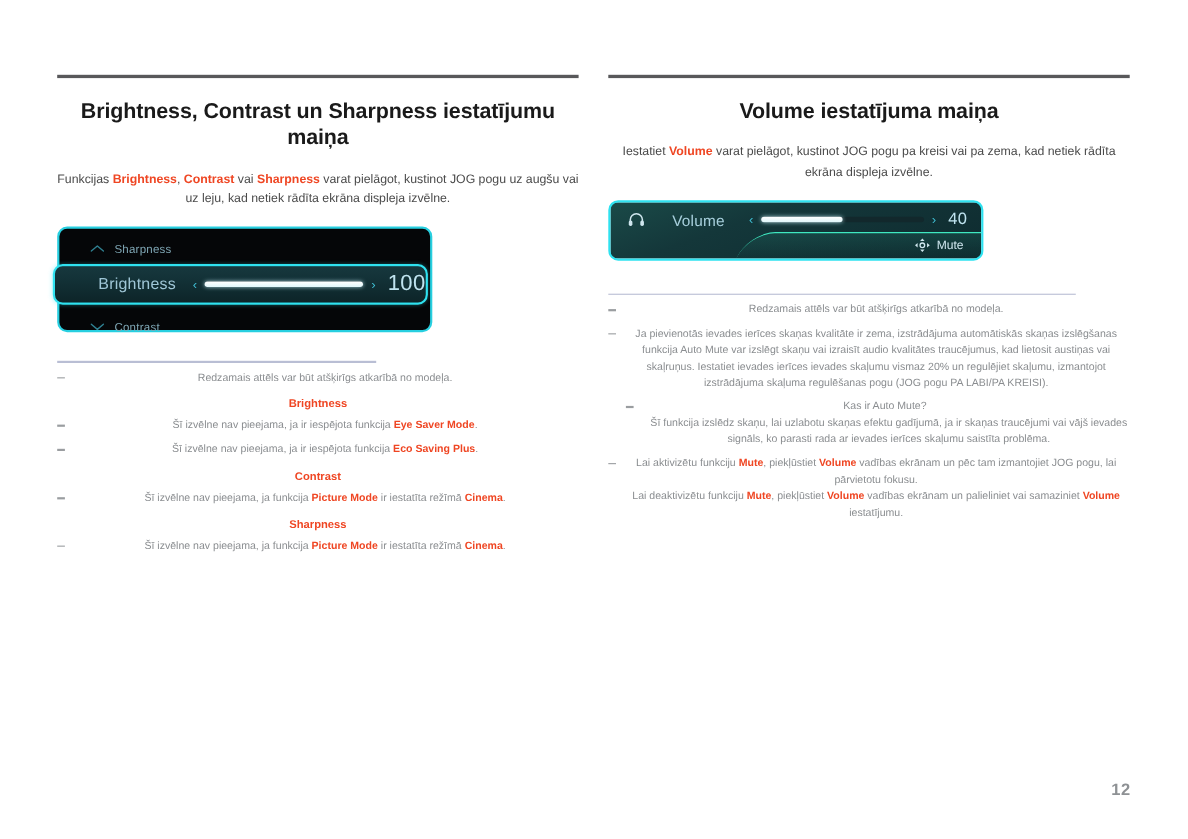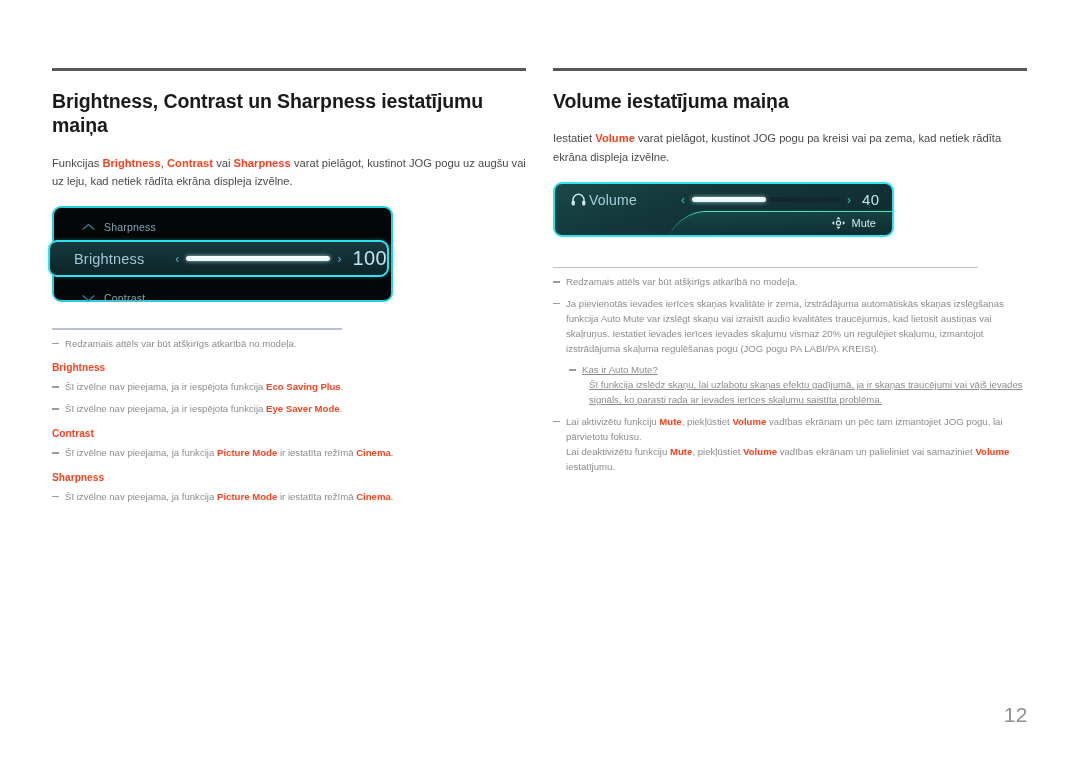--- a/index.html
+++ b/index.html
@@ -5,21 +5,21 @@
   html,body{margin:0;padding:0;}
   body{
     width:1080px;height:763px;background:#ffffff;
     font-family:"Liberation Sans", sans-serif;
     color:#3a3a3a;-webkit-font-smoothing:antialiased;
     position:relative;overflow:hidden;
   }
   .page{position:absolute;inset:0;}
 
   
-  .col{position:absolute;top:0;width:474px;}
+  .col{position:absolute;top:0;width:474px;text-align:center;}
   .col-left{left:52px;}
   .col-right{left:553px;}
 
   .rule{height:3px;background:#58585a;margin-top:68px;}
 
   h1.sec-title{
     font-size:19.5px;font-weight:600;color:#1a1a1a;
     margin:18px 0 0 0;letter-spacing:-0.1px;line-height:1.25;
   }
 
@@ -121,31 +121,31 @@
   .note-rule{height:1.5px;background:#b9bed4;width:290px;}
   .note-rule.wide{width:425px;}
   .note{
     position:relative;font-size:9.6px;line-height:1.55;color:#8a8d90;
     padding-left:13px;margin-top:7px;
   }
   .note:before{
     content:"";position:absolute;left:0;top:6px;
     width:7px;height:1.4px;background:#9a9da0;
   }
-  .note.sub{margin-left:16px;text-decoration:underline;}
+  .note.sub{margin-left:16px;}
   .note .cont{display:block;}
   .note-head{
     font-size:10.2px;color:#ef4623;font-weight:600;margin-top:11px;
   }
   .notes .note:first-of-type{margin-top:8px;}
 
   
   .pageno{
     position:absolute;right:52px;bottom:36px;
-    font-size:21px;color:#8e9194;letter-spacing:.5px;
+    font-size:15px;color:#8e9194;letter-spacing:.5px;font-weight:bold;
   }
 </style>
 </head>
 <body>
 
 <div class="page">
 
   <div class="col col-left">
     <div class="rule"></div>
 
@@ -185,22 +185,22 @@
         <span class="val">100</span>
       </div>
     </div>
 
     <div class="notes">
       <div class="note-rule"></div>
 
       <div class="note">Redzamais attēls var būt atšķirīgs atkarībā no modeļa.</div>
 
       <div class="note-head">Brightness</div>
+      <div class="note"><span>Šī izvēlne nav pieejama, ja ir iespējota funkcija </span><span class="kw">Eye Saver Mode</span><span>.</span></div>
       <div class="note"><span>Šī izvēlne nav pieejama, ja ir iespējota funkcija </span><span class="kw">Eco Saving Plus</span><span>.</span></div>
-      <div class="note"><span>Šī izvēlne nav pieejama, ja ir iespējota funkcija </span><span class="kw">Eye Saver Mode</span><span>.</span></div>
 
       <div class="note-head">Contrast</div>
       <div class="note"><span>Šī izvēlne nav pieejama, ja funkcija </span><span class="kw">Picture Mode</span><span> ir iestatīta režīmā </span><span class="kw">Cinema</span><span>.</span></div>
 
       <div class="note-head">Sharpness</div>
       <div class="note"><span>Šī izvēlne nav pieejama, ja funkcija </span><span class="kw">Picture Mode</span><span> ir iestatīta režīmā </span><span class="kw">Cinema</span><span>.</span></div>
     </div>
   </div>
 
   <div class="col col-right">

